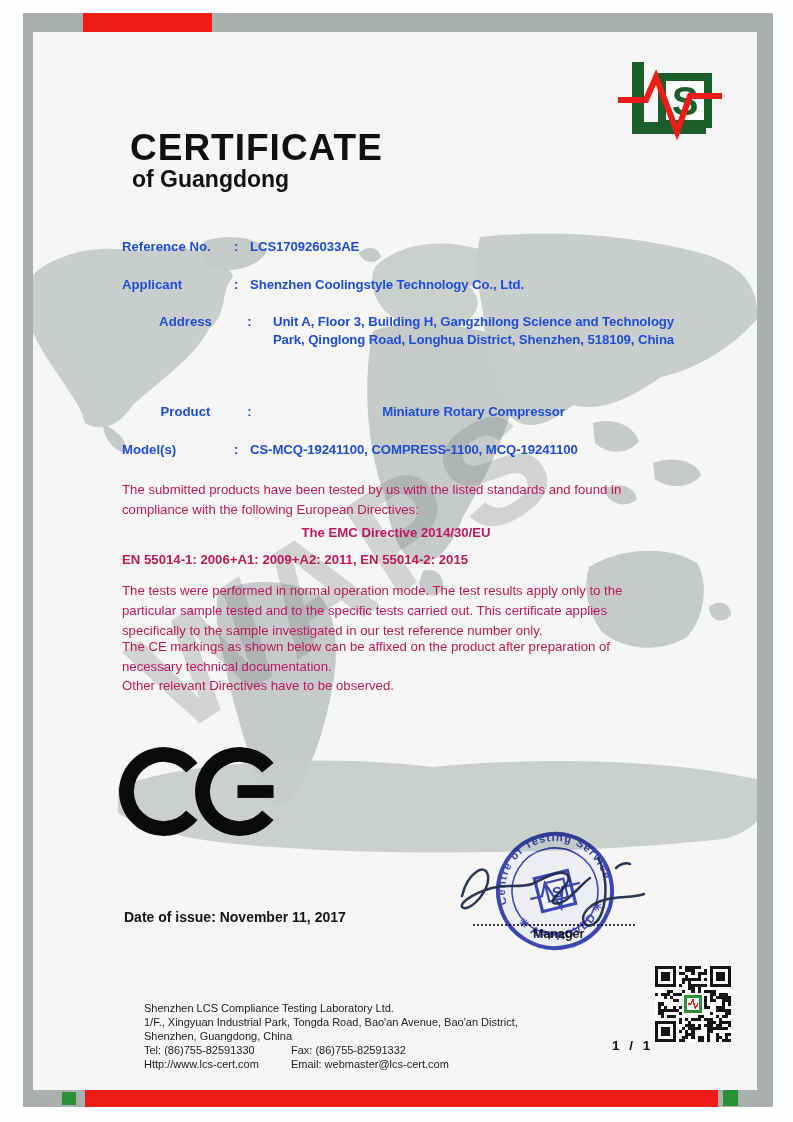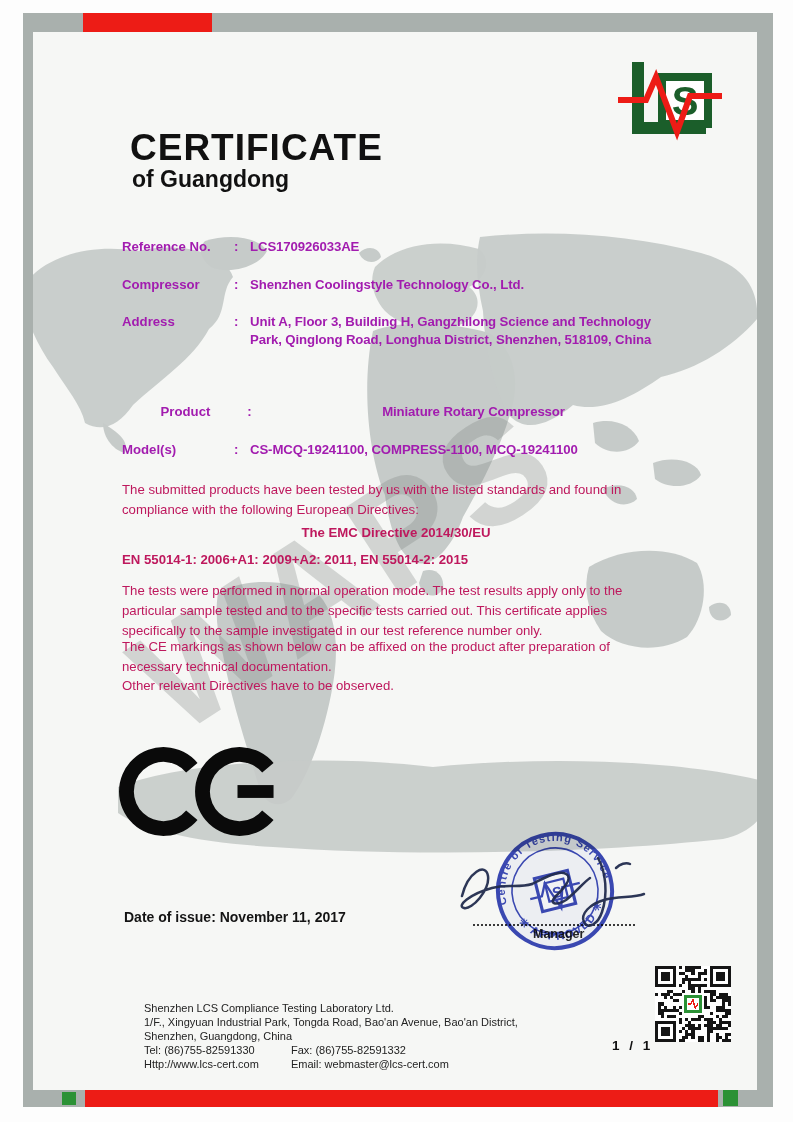--- a/index.html
+++ b/index.html
@@ -14,21 +14,21 @@
   
   .page{position:absolute;left:33px;top:32px;width:724px;height:1058px;background:var(--page_bg);overflow:hidden;}
   
   .watermark{position:absolute;left:70px;top:420px;width:580px;font-size:148px;font-weight:bold;
              letter-spacing:8px;color:rgba(125,131,128,0.30);transform:rotate(-33deg);white-space:nowrap;
              user-select:none;}
   
   .title{position:absolute;left:97px;top:95px;font-size:37px;font-weight:bold;letter-spacing:1px;color:#111;}
   .subtitle{position:absolute;left:99px;top:134px;font-size:23px;font-weight:bold;color:#111;}
   
-  .field-row{position:absolute;left:89px;width:575px;font-size:13.2px;font-weight:bold;line-height:18px;color:#a21caf;}
+  .field-row{position:absolute;left:89px;width:575px;font-size:13.2px;font-weight:bold;line-height:18px;color:#1d4ed8;}
   .flabel{display:inline-block;width:112px;vertical-align:top;}
   .fcolon{display:inline-block;width:16px;vertical-align:top;}
   .fvalue{display:inline-block;width:432px;vertical-align:top;letter-spacing:-0.1px;}
   
   .para{position:absolute;left:89px;width:548px;font-size:13.2px;line-height:20px;color:#be185d;}
   .para.bold{font-weight:bold;}
   
   .date-line{position:absolute;left:91px;top:877px;font-size:14px;font-weight:bold;color:#141414;}
   
   .stamp{position:absolute;left:454px;top:791px;width:136px;height:136px;mix-blend-mode:multiply;opacity:.93;}
@@ -103,23 +103,23 @@
       <polyline points="2,40 30,40 40,17 61,72 74,36 106,36" fill="none" stroke="var(--accent_red)" stroke-width="6" stroke-linejoin="miter"></polyline>
     </svg>
 
     <div class="title">CERTIFICATE</div>
     <div class="subtitle">of Guangdong</div>
 
     <div class="field-row" style="top:206px;">
       <span class="flabel">Reference No.</span><span class="fcolon">:</span><span class="fvalue">LCS170926033AE</span>
     </div>
     <div class="field-row" style="top:244px;">
-      <span class="flabel">Compressor</span><span class="fcolon">:</span><span class="fvalue">Shenzhen Coolingstyle Technology Co., Ltd.</span>
-    </div>
-    <div class="field-row" style="top:281px;">
+      <span class="flabel">Applicant</span><span class="fcolon">:</span><span class="fvalue">Shenzhen Coolingstyle Technology Co., Ltd.</span>
+    </div>
+    <div class="field-row" style="top:281px;text-align:center;">
       <span class="flabel">Address</span><span class="fcolon">:</span><span class="fvalue">Unit A, Floor 3, Building H, Gangzhilong Science and Technology Park, Qinglong Road, Longhua District, Shenzhen, 518109, China</span>
     </div>
     <div class="field-row" style="top:371px;text-align:center;">
       <span class="flabel">Product</span><span class="fcolon">:</span><span class="fvalue">Miniature Rotary Compressor</span>
     </div>
     <div class="field-row" style="top:409px;">
       <span class="flabel">Model(s)</span><span class="fcolon">:</span><span class="fvalue">CS-MCQ-19241100, COMPRESS-1100, MCQ-19241100</span>
     </div>
 
     <div class="para" style="top:448px;">The submitted products have been tested by us with the listed standards and found in compliance with the following European Directives:</div>

